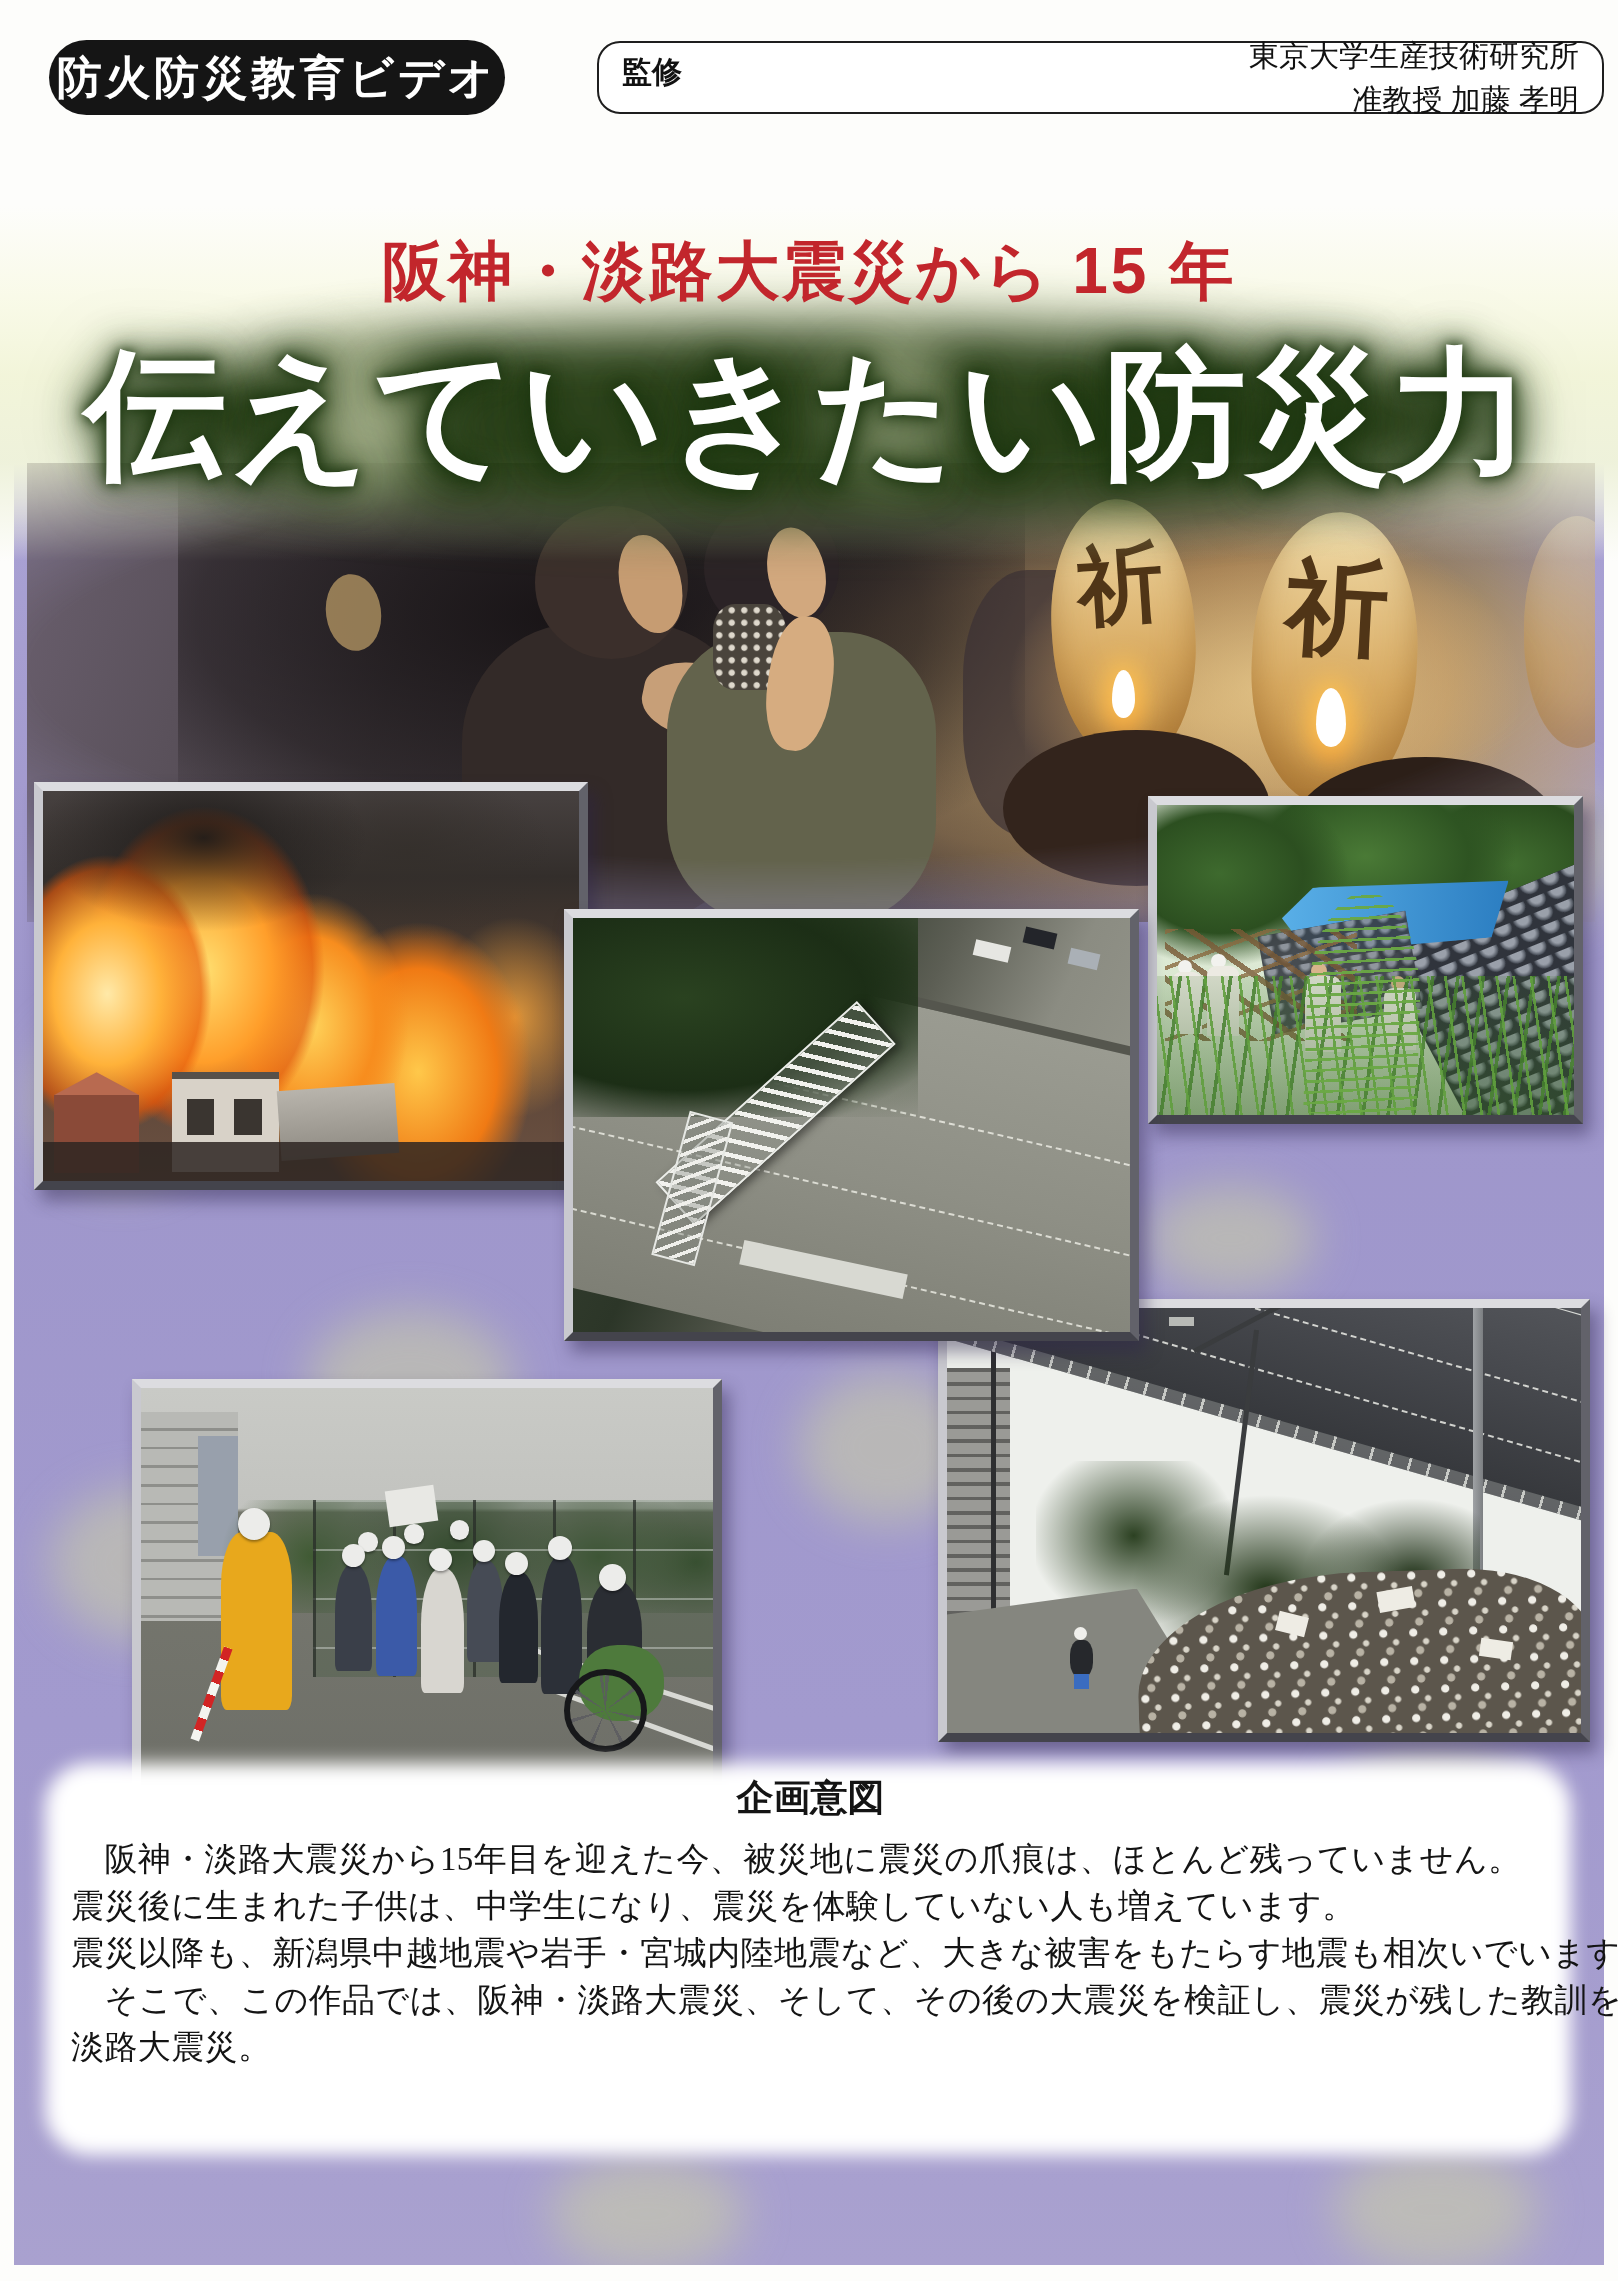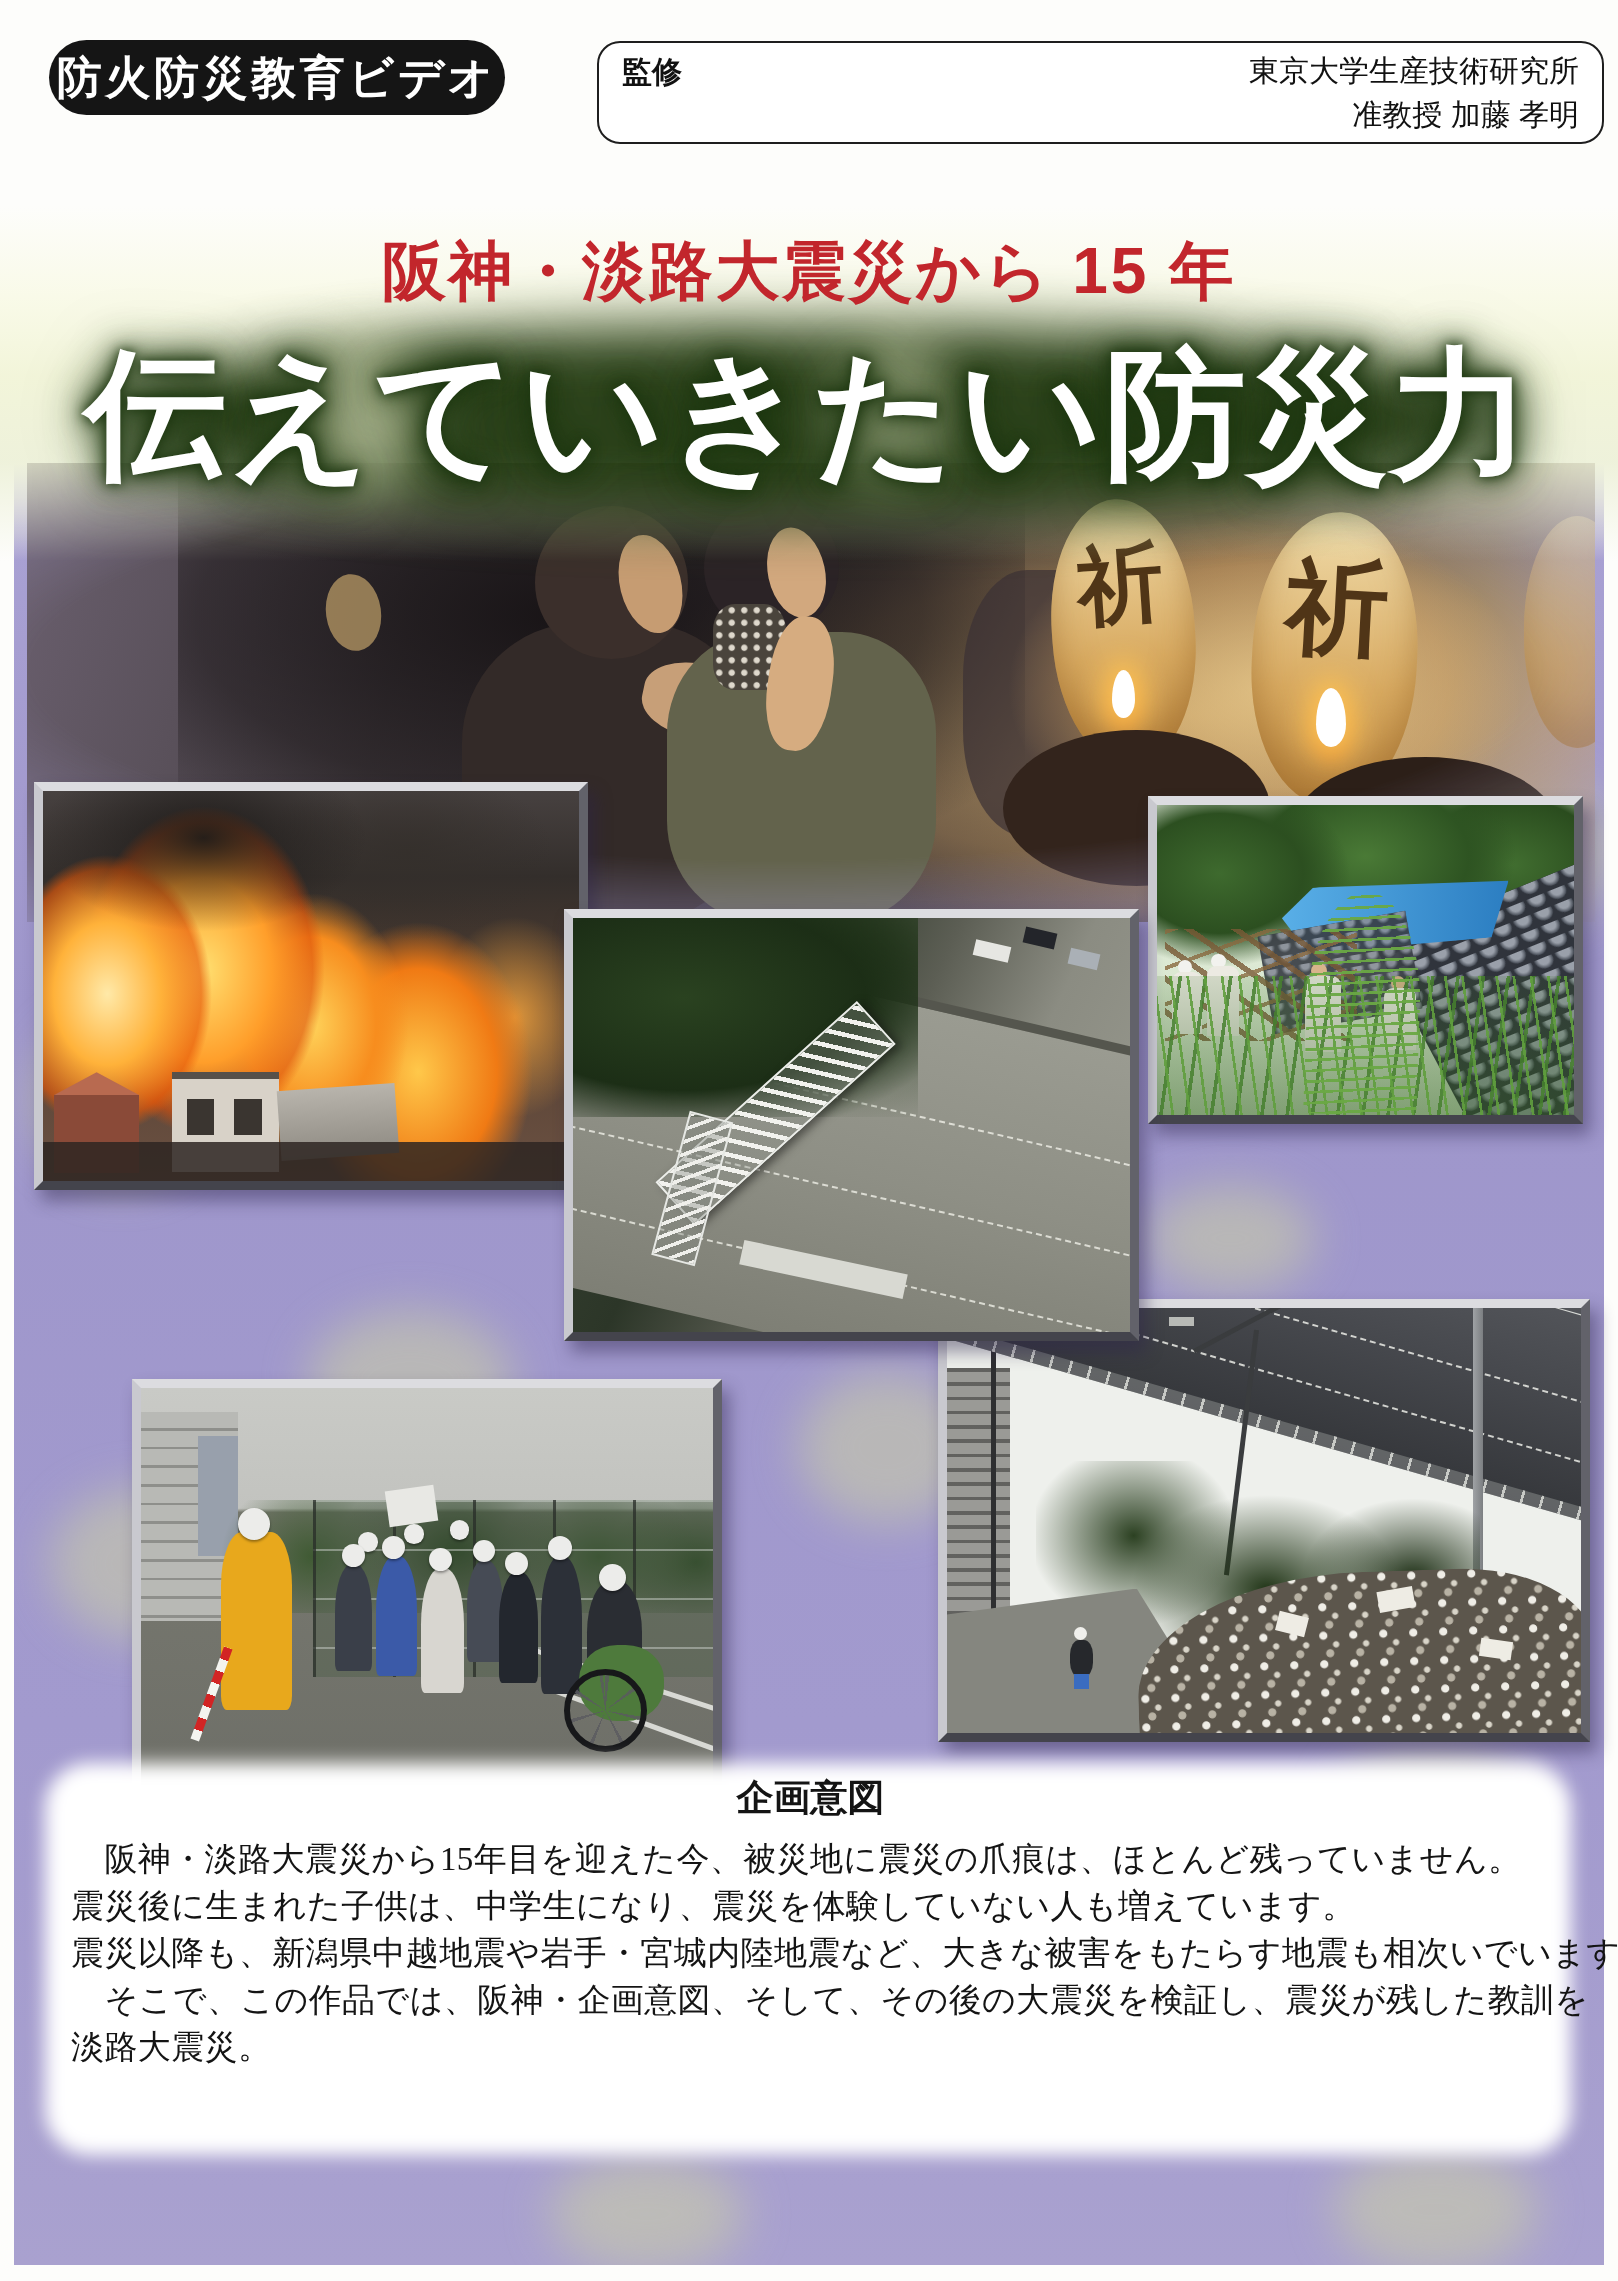--- a/index.html
+++ b/index.html
@@ -28,21 +28,21 @@
   #main-title{position:absolute;left:0;top:328px;width:1618px;text-align:center;
     font-family:"Liberation Serif","DejaVu Serif",serif;font-weight:700;
     font-size:141px;line-height:174px;color:#ffffff;letter-spacing:1.8px;
     text-shadow:0 0 10.7px #1d3710,0 0 23px #1d3710,0 0 40px rgba(29,55,16,.85),0 3.6px 62px rgba(29,55,16,.6);}
 
   
   #badge{position:absolute;left:49px;top:40px;width:456px;height:75px;background:#151515;
     border-radius:41px;display:flex;align-items:center;justify-content:center;}
   #badge span{color:#fff;font-size:45px;font-weight:700;letter-spacing:3.6px;}
   #format-line{position:absolute;left:37px;top:132px;font-size:40px;font-weight:600;color:#1a1a1a;letter-spacing:0.9px;}
-  #credits{position:absolute;left:597px;top:41px;width:1007px;height:103px;background:#fff;
+  #credits{position:absolute;left:597px;top:41px;width:1007px;height:73px;background:#fff;
     border:2.7px solid #1e1e1e;border-radius:23px;box-sizing:border-box;
     display:flex;align-items:center;padding:0 23px;gap:30px;font-size:30px;color:#111;line-height:1.45;}
   #credits .sup-label{font-weight:600;align-self:flex-start;margin-top:7.1px;}
   #credits .col{display:flex;flex-direction:column;}
   #credits .col.right{margin-left:auto;text-align:right;}
 
   
   #pray{position:absolute;left:27px;top:463px;width:1568px;height:459px;
     background:
       radial-gradient(ellipse 45% 60% at 74% 55%, rgba(244,206,130,.55) 0%, rgba(240,190,110,.28) 55%, rgba(0,0,0,0) 80%),
@@ -389,19 +389,19 @@
     </div>
   </div>
 
   <div id="planbox-bg"></div>
   <div id="planbox">
     <div id="plan-heading">企画意図</div>
     <div>
         <div class="plan-line">　阪神・淡路大震災から15年目を迎えた今、被災地に震災の爪痕は、ほとんど残っていません。</div>
         <div class="plan-line">震災後に生まれた子供は、中学生になり、震災を体験していない人も増えています。</div>
         <div class="plan-line">震災以降も、新潟県中越地震や岩手・宮城内陸地震など、大きな被害をもたらす地震も相次いでいます。</div>
-        <div class="plan-line">　そこで、この作品では、阪神・企画意図、そして、その後の大震災を検証し、震災が残した教訓を</div>
+        <div class="plan-line">　そこで、この作品では、阪神・淡路大震災、そして、その後の大震災を検証し、震災が残した教訓を</div>
         <div class="plan-line">淡路大震災。</div>
       </div>
   </div>
 
 </div>
 
 
 </body></html>

